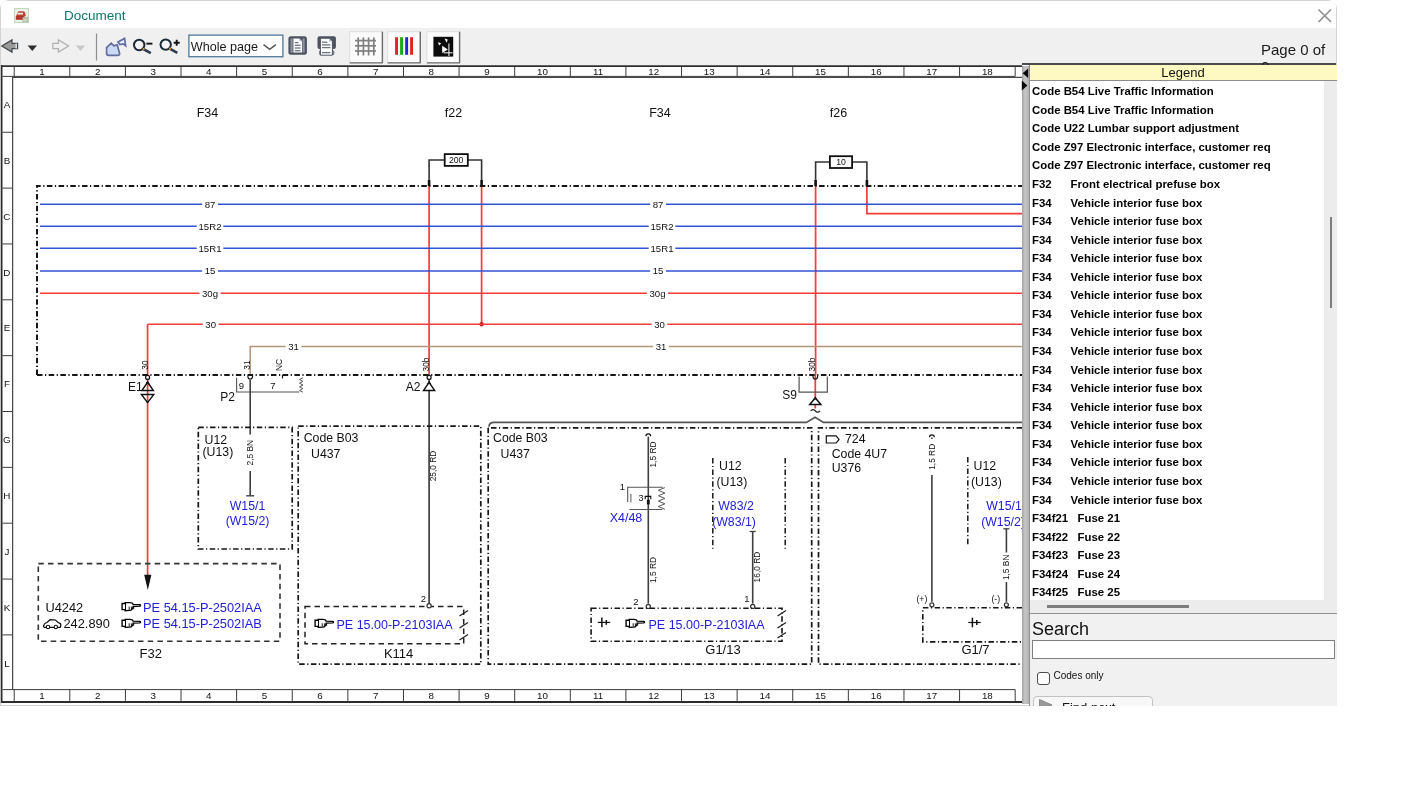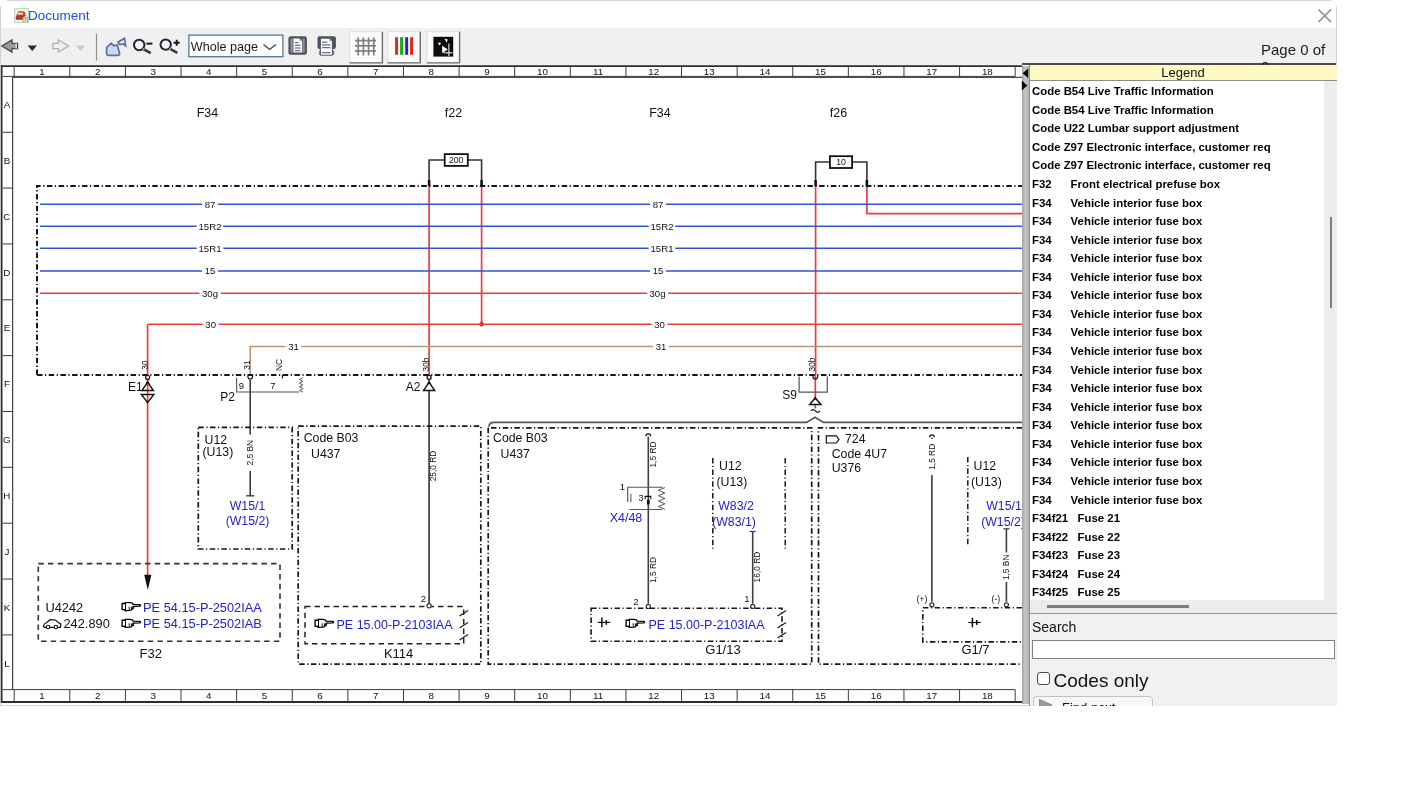--- a/index.html
+++ b/index.html
@@ -1,46 +1,46 @@
 <!DOCTYPE html>
 <html><head>
 <meta charset="utf-8">
 <style>
   html,body{margin:0;padding:0;background:#fff;width:1406px;height:797px;overflow:hidden;
     font-family:"Liberation Sans",sans-serif;}
   #win{position:absolute;left:0;top:0;width:1337px;height:706px;border-radius:9px 9px 0 0;
     box-shadow:inset 0 0 0 1px #d2d2d2;overflow:hidden;background:#fff;}
   #titlebar{position:absolute;left:1px;top:1px;width:1335px;height:27px;background:#fff;}
-  #titletext{position:absolute;left:27px;top:7px;font-size:13.5px;color:#1d4ed8;}
+  #titletext{position:absolute;left:27px;top:7px;font-size:13.5px;color:#0f766e;padding-left:36px;}
   #toolbar{position:absolute;left:1px;top:28px;width:1335px;height:37.3px;background:#f0f0f0;}
   #darkstrip{position:absolute;left:1022px;top:63.1px;width:314px;height:2.1px;background:#4c4c4c;}
   #pagecount{position:absolute;left:1261px;top:41px;width:70px;font-size:15px;color:#1b1b1b;}
   
   #sash{position:absolute;left:1022px;top:66px;width:6.5px;height:637.6px;
     background:linear-gradient(90deg,#a2a2a2,#c8c8c8 45%,#b0b0b0);}
   
   #legend{position:absolute;left:1028.5px;top:64.7px;width:307.5px;height:641px;
     border-left:1px solid #919191;background:#f1f1f1;}
   #lheader{position:absolute;left:0;top:0px;width:307px;height:15.3px;background:#fef9c3;
     border-bottom:1px solid #8c8c8c;text-align:center;font-size:13px;color:#111;}
   #llist{position:absolute;left:0;top:16.3px;width:307px;height:532px;background:#fff;overflow:hidden;}
   #lrows{position:absolute;left:2.5px;top:1.2px;width:292px;overflow:hidden;
     font-family:Liberation Sans, sans-serif;font-size:11.4px;font-weight:bold;line-height:18.57px;color:#000;white-space:pre;}
   #vtrack{position:absolute;left:294.5px;top:0px;width:12.5px;height:532px;background:#ececec;}
   #vthumb{position:absolute;left:300px;top:136px;width:2.4px;height:91px;background:#7d7d7d;}
   #htrack{position:absolute;left:0px;top:519.5px;width:294.5px;height:12.5px;background:#ececec;}
   #hthumb{position:absolute;left:17.5px;top:524.2px;width:142px;height:2.4px;background:#7d7d7d;}
   #lsearcharea{position:absolute;left:0;top:548.3px;width:307px;height:92.5px;background:#f1f1f1;
     border-top:1px solid #909090;}
-  #lsearchlabel{position:absolute;left:2.5px;top:5px;font-size:14px;color:#111;}
+  #lsearchlabel{position:absolute;left:2.5px;top:5px;font-size:18px;color:#111;}
   #lsearchbox{position:absolute;left:2.5px;top:26px;width:301px;height:17px;background:#fff;
     border:1px solid #7f7f7f;}
   #lcheck{position:absolute;left:7.5px;top:58.5px;width:10.5px;height:10.5px;border:1.4px solid #4c4c4c;
     border-radius:3px;background:#fdfdfd;}
-  #lchecklabel{position:absolute;left:24px;top:56.5px;font-size:19px;color:#111;}
+  #lchecklabel{position:absolute;left:24px;top:56.5px;font-size:10px;color:#111;}
   #lfindbtn{position:absolute;left:3.5px;top:82.5px;width:118px;height:22px;background:#f7f7f7;
     border:1px solid #c2c2c2;border-radius:4px;}
   #lfindtext{position:absolute;left:28px;top:3px;font-size:13px;color:#111;}
   svg{position:absolute;}
   text{font-family:"Liberation Sans",sans-serif;}
 </style>
 </head>
 <body>
 <div id="win">
   <div id="titlebar">

